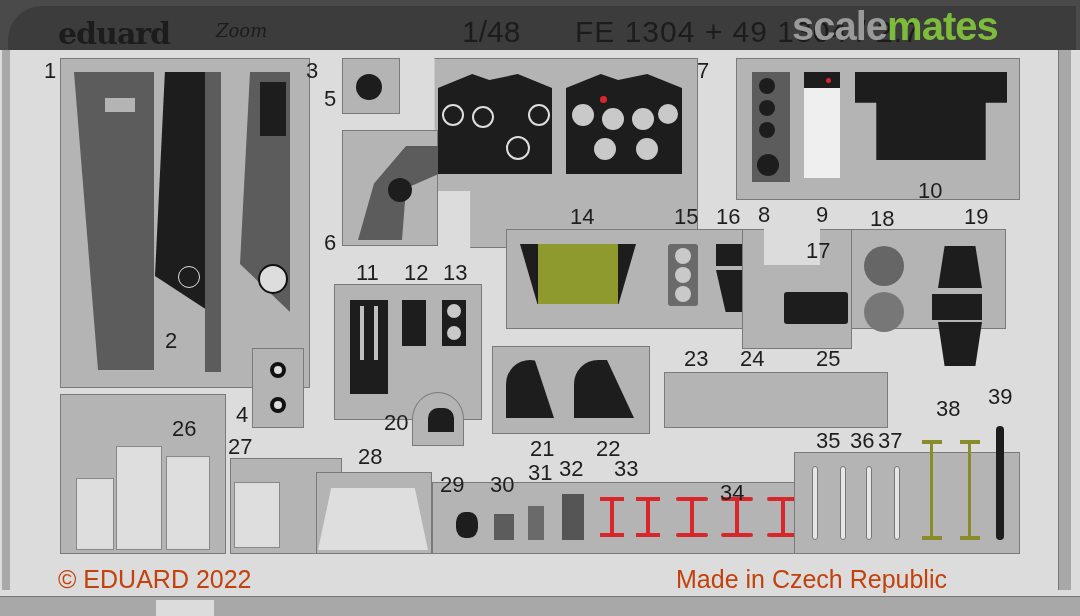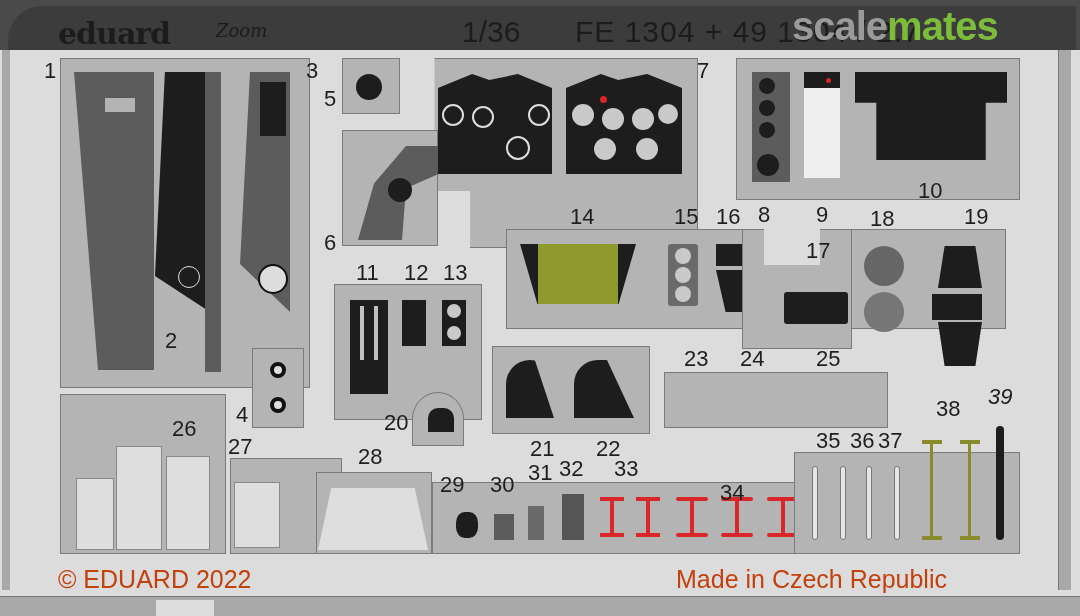--- a/index.html
+++ b/index.html
@@ -30,21 +30,21 @@
 </style>
 </head>
 <body>
 
 <div class="sheet">
 
   <div class="topbar">
     <div class="topbar-inner"></div>
     <span class="brand">eduard</span>
     <span class="brand-zoom">Zoom</span>
-    <span class="scale">1/36</span>
+    <span class="scale">1/48</span>
     <span class="code">FE 1304 + 49 1304 / 2.7</span>
     <span class="wm"><span class="a">scale</span><span class="b">mates</span></span>
   </div>
 
   <div class="frame-l"></div>
   <div class="frame-r"></div>
   <div class="frame-b"></div>
   <div class="frame-b2"></div>
 
   <div class="part fret" style="left:60px;top:58px;width:250px;height:330px;"></div>
@@ -202,17 +202,17 @@
   <div class="part olive" style="left:922px;top:440px;width:20px;height:4px;"></div>
   <div class="part olive" style="left:922px;top:536px;width:20px;height:4px;"></div>
   <div class="part olive" style="left:968px;top:440px;width:3px;height:100px;"></div>
   <div class="part olive" style="left:960px;top:440px;width:20px;height:4px;"></div>
   <div class="part olive" style="left:960px;top:536px;width:20px;height:4px;"></div>
   <div class="part dark" style="left:996px;top:426px;width:8px;height:114px;border-radius:4px;"></div>
   <span class="num" style="left:816px;top:430px;">35</span>
   <span class="num" style="left:850px;top:430px;">36</span>
   <span class="num" style="left:878px;top:430px;">37</span>
   <span class="num" style="left:936px;top:398px;">38</span>
-  <span class="num" style="left:988px;top:386px;font-style:italic;">39</span>
+  <span class="num" style="left:988px;top:386px;">39</span>
 
   <span class="footer" style="left:58px;top:565px;">© EDUARD 2022</span>
   <span class="footer" style="left:676px;top:565px;">Made in Czech Republic</span>
 </div>
 
 </body></html>

